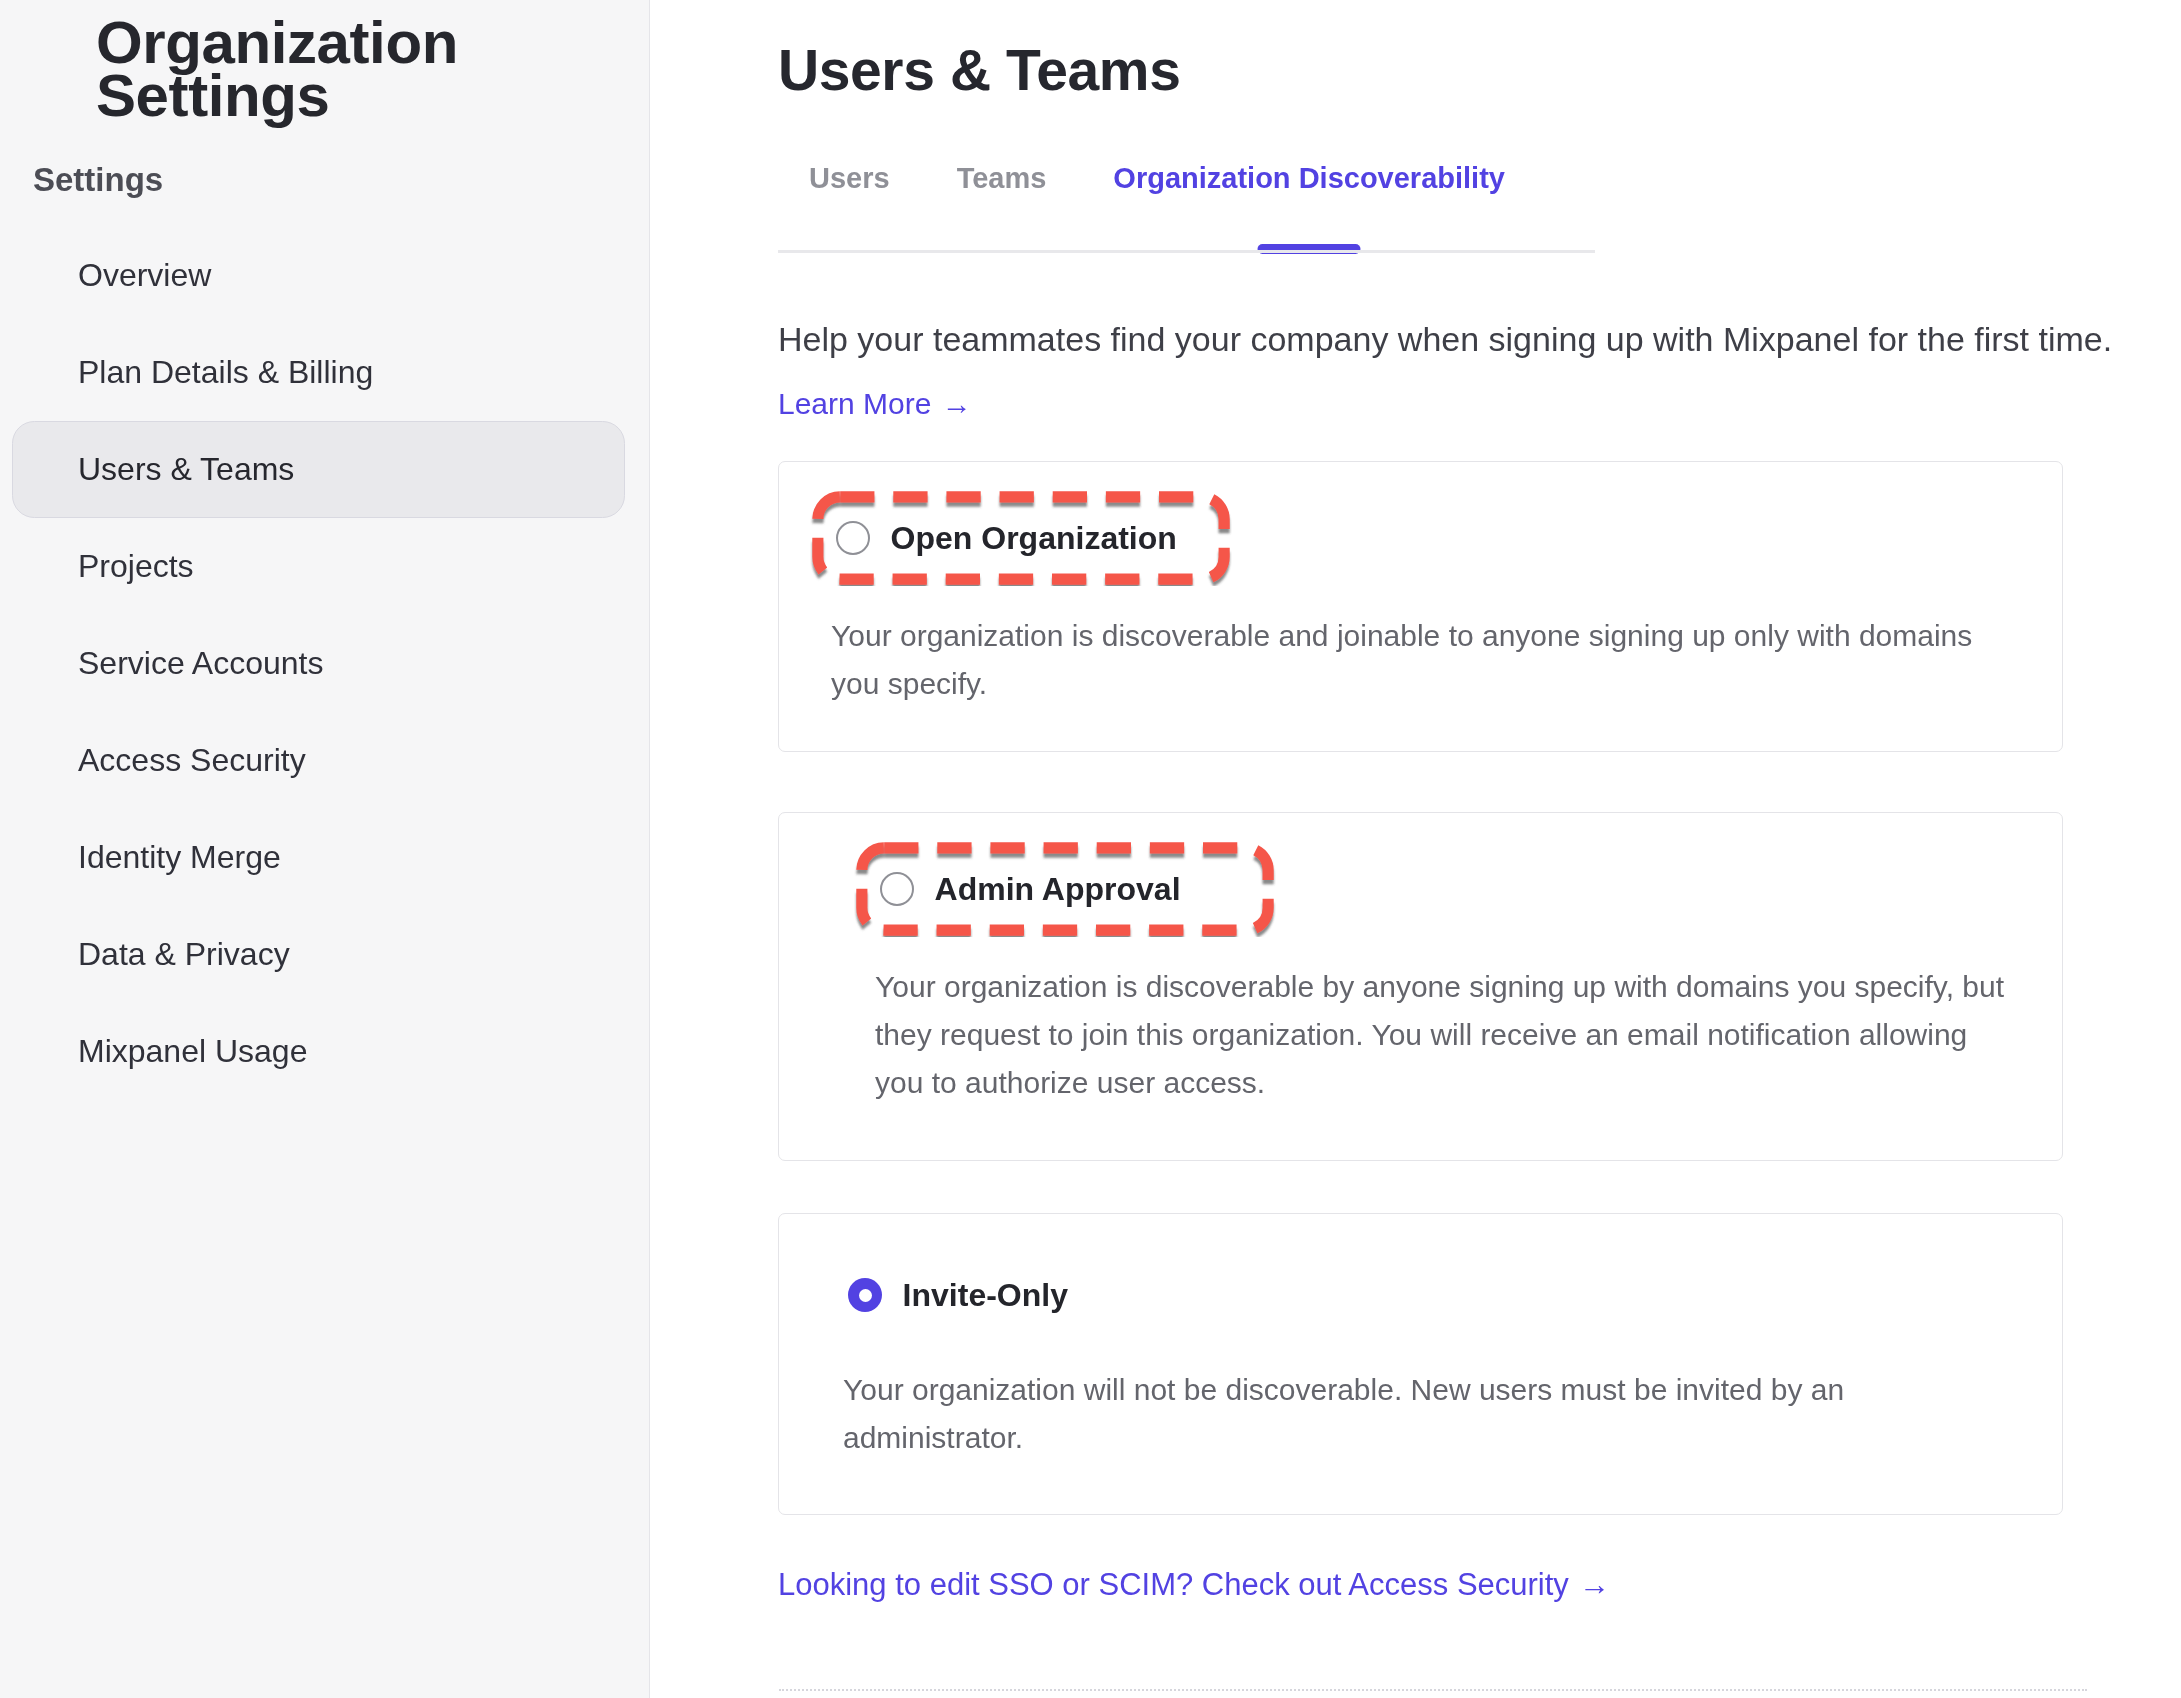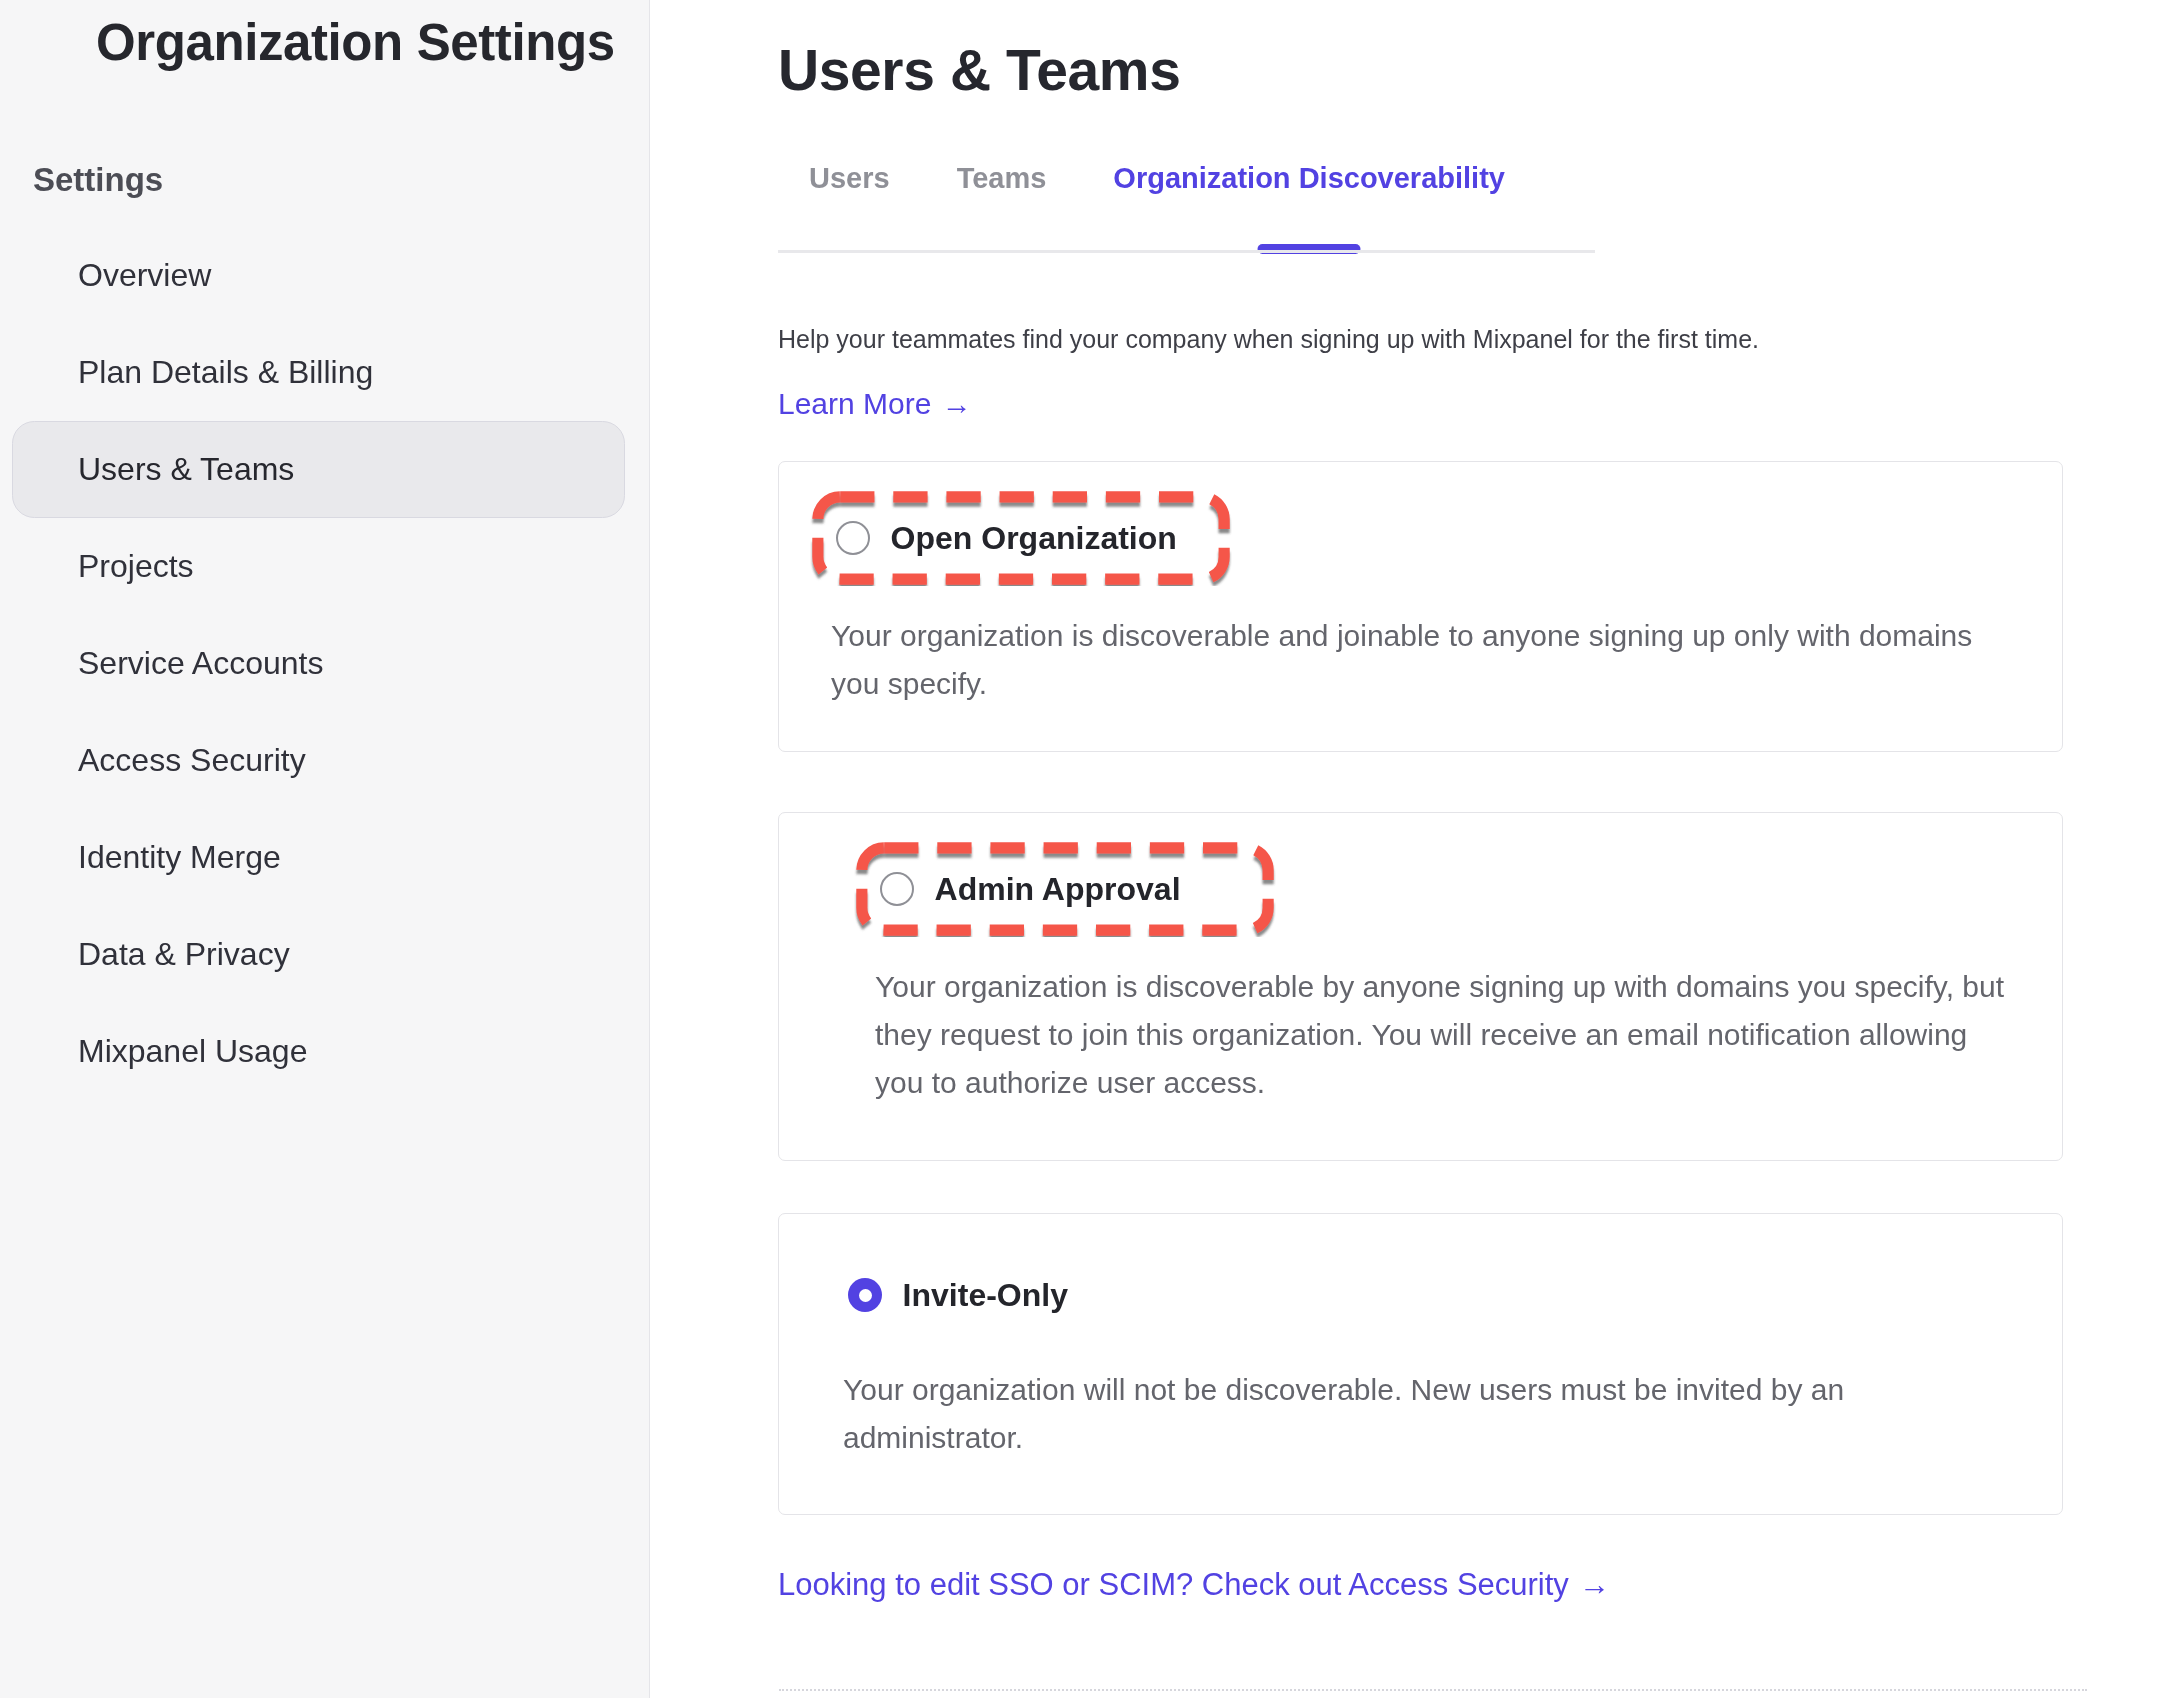--- a/index.html
+++ b/index.html
@@ -20,21 +20,21 @@
   }
 
   
   .sidebar{
     position:absolute;left:0;top:0;width:650px;height:100%;
     background:var(--sidebar-bg);
     border-right:1.7px solid #e5e5e9;
   }
   .sidebar-title{
     position:absolute;left:96px;top:15.5px;
-    font-size:51px;font-weight:700;color:#26272d;line-height:53px;
+    font-size:60px;font-weight:700;color:#26272d;line-height:53px;
     letter-spacing:-0.4px;
   }
   .settings-label{
     position:absolute;left:33px;top:160px;
     font-size:33px;font-weight:700;color:#4c4d55;line-height:40px;
   }
   .nav{
     position:absolute;left:12px;top:227px;width:613px;
   }
   .nav-item{
@@ -68,21 +68,21 @@
   }
   .tab.active{color:var(--accent);}
   .tab .indicator{
     position:absolute;top:84px;left:50%;transform:translateX(-50%);
     width:103px;height:9.5px;border-radius:5.2px;background:var(--accent);
   }
   .tab-divider{
     position:absolute;bottom:0;left:0;width:817px;height:2.6px;background:#e8e8eb;
   }
   .intro{
-    margin-top:65px;font-size:25px;line-height:43px;color:#3e3f47;
+    margin-top:65px;font-size:34px;line-height:43px;color:#3e3f47;
     max-width:1342px;
   }
   .learn-more{
     display:inline-flex;gap:10.3px;margin-top:21px;
     font-size:30px;line-height:43px;color:var(--accent);font-weight:500;
     cursor:pointer;text-decoration:none;
   }
 
   .card{
     width:1285px;background:#fff;

